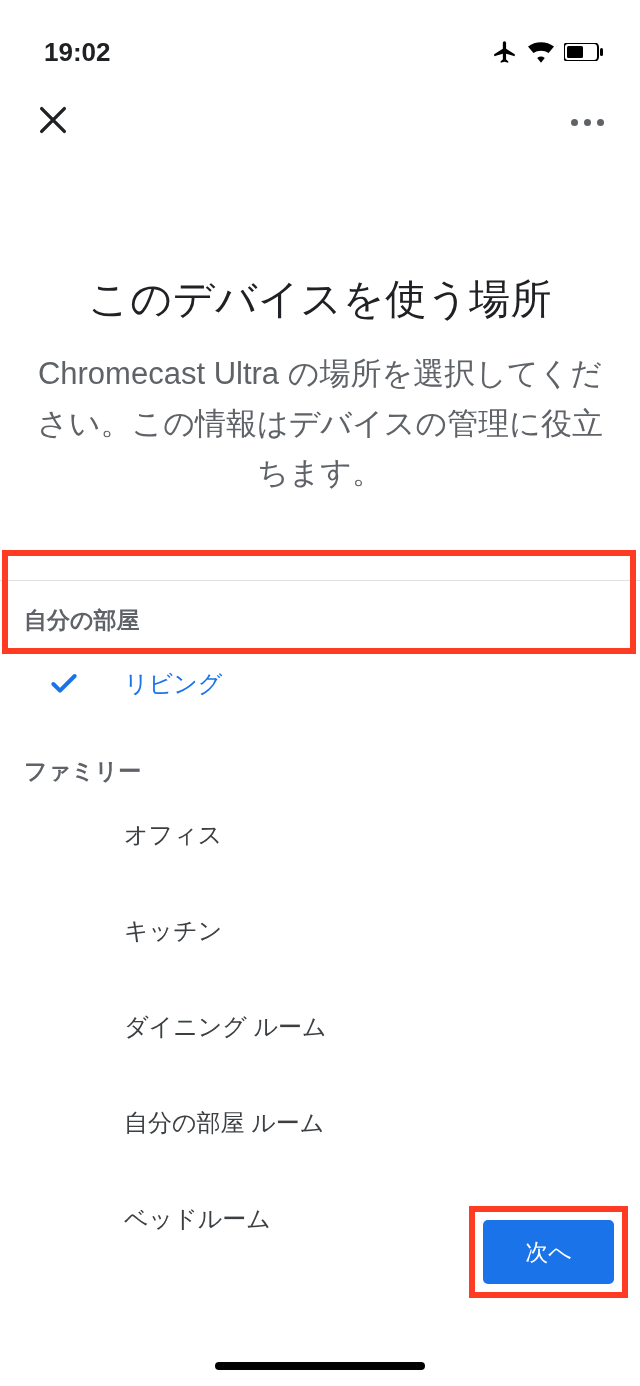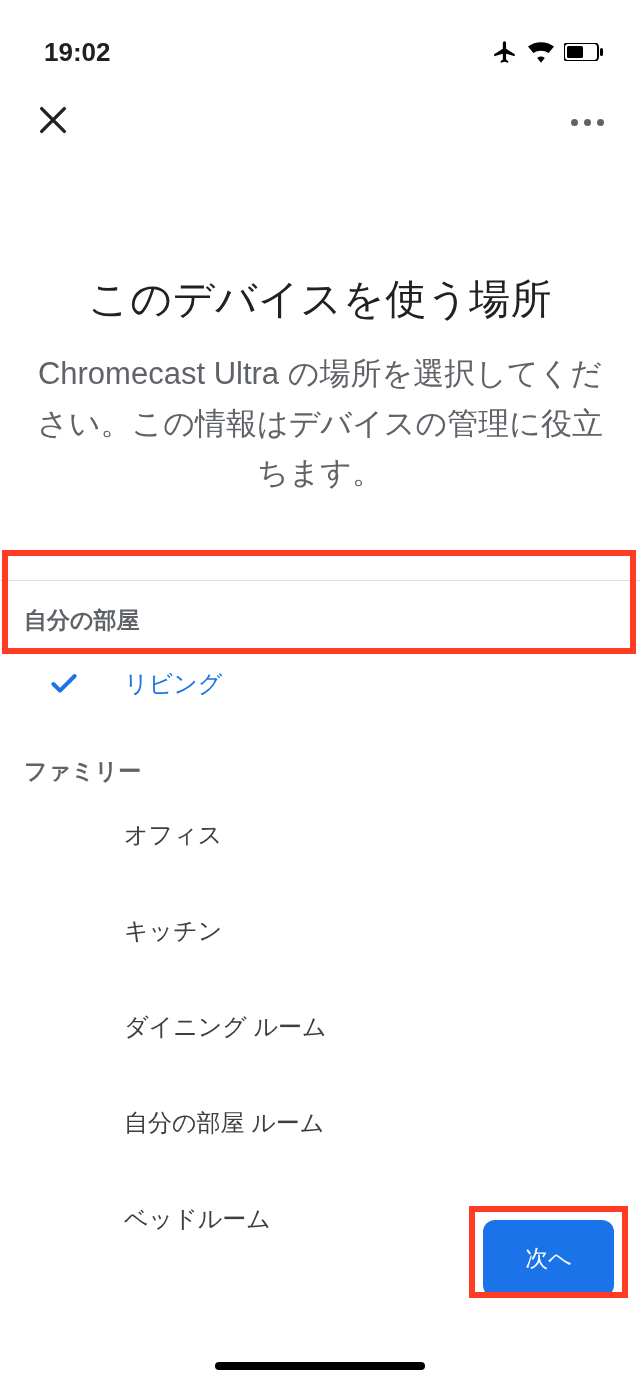--- a/index.html
+++ b/index.html
@@ -103,28 +103,28 @@
   }
   .hl-selected { left: 2px; top: 550px; width: 634px; height: 104px; }
   .hl-next     { left: 469px; top: 1206px; width: 159px; height: 92px; }
 
   
   .next-btn {
     position: absolute;
     left: 483px;
     top: 1220px;
     width: 131px;
-    height: 77px;
+    height: 64px;
     background: #1a73e8;
     color: #ffffff;
     display: flex;
     align-items: center;
     justify-content: center;
     font-size: 23px;
-    border-radius: 12px;
+    border-radius: 5px;
     cursor: pointer;
   }
 
   
   .home-indicator {
     position: absolute;
     bottom: 16px;
     left: 50%;
     transform: translateX(-50%);
     width: 210px;

